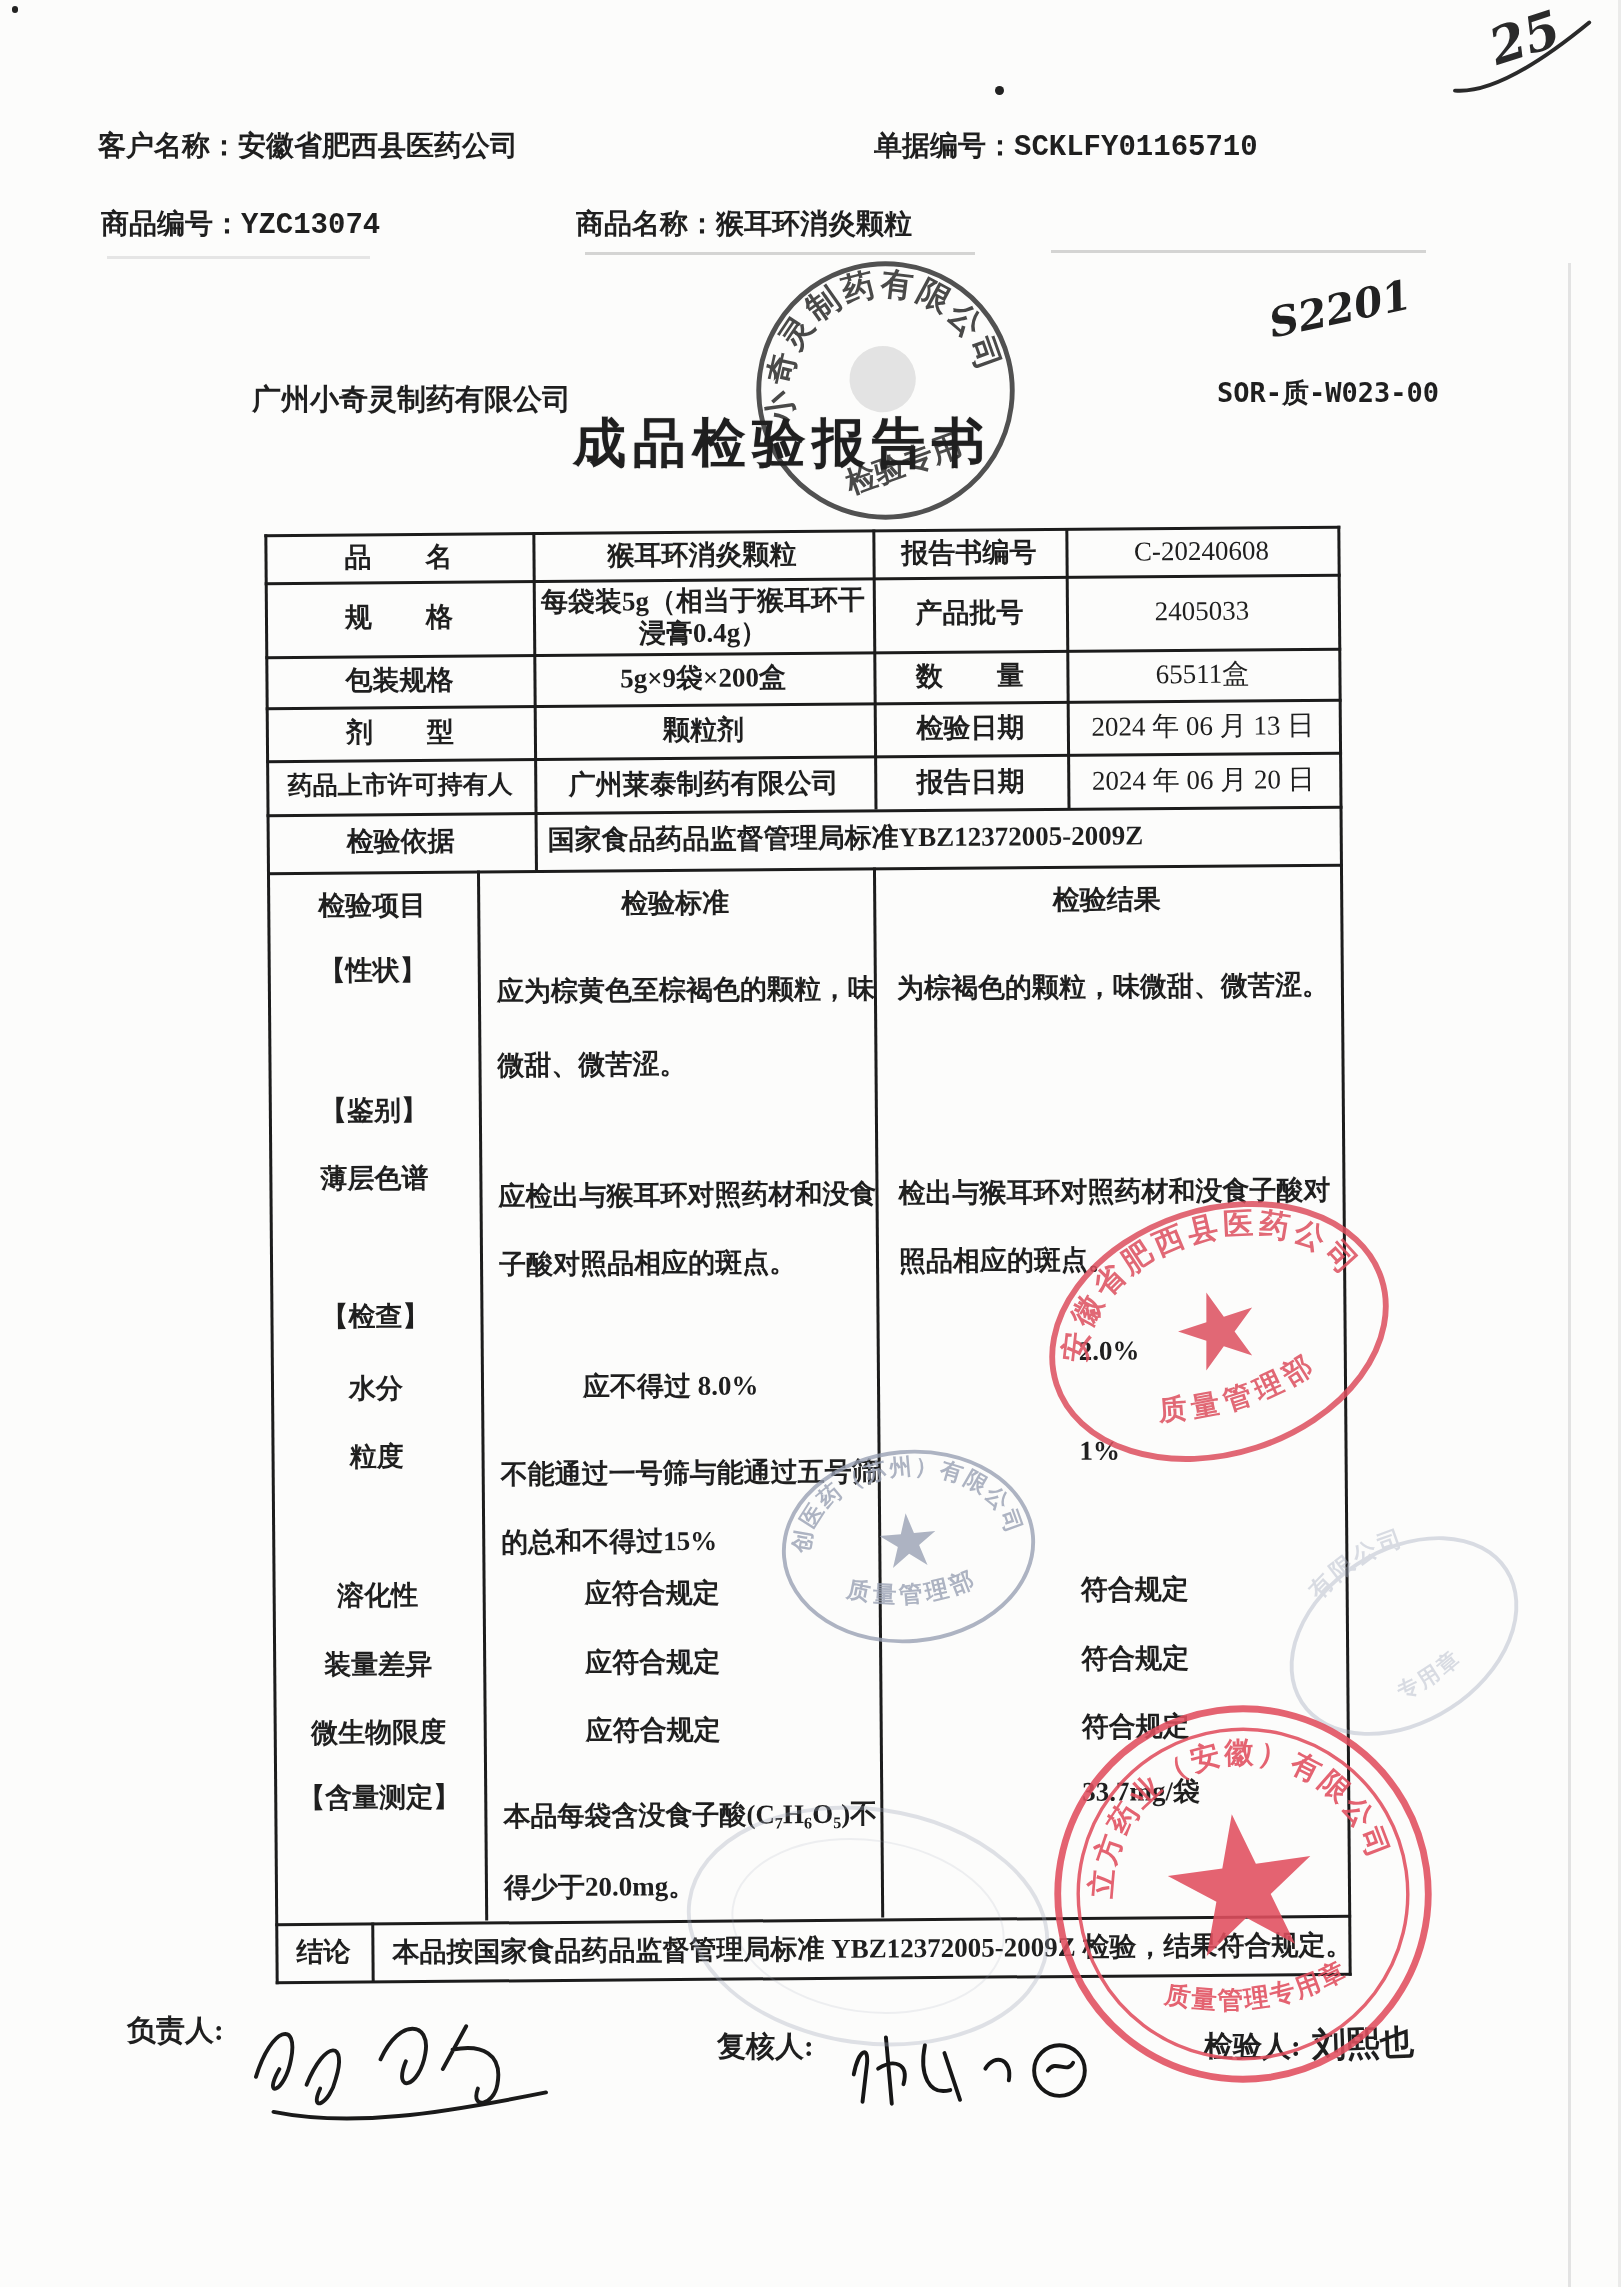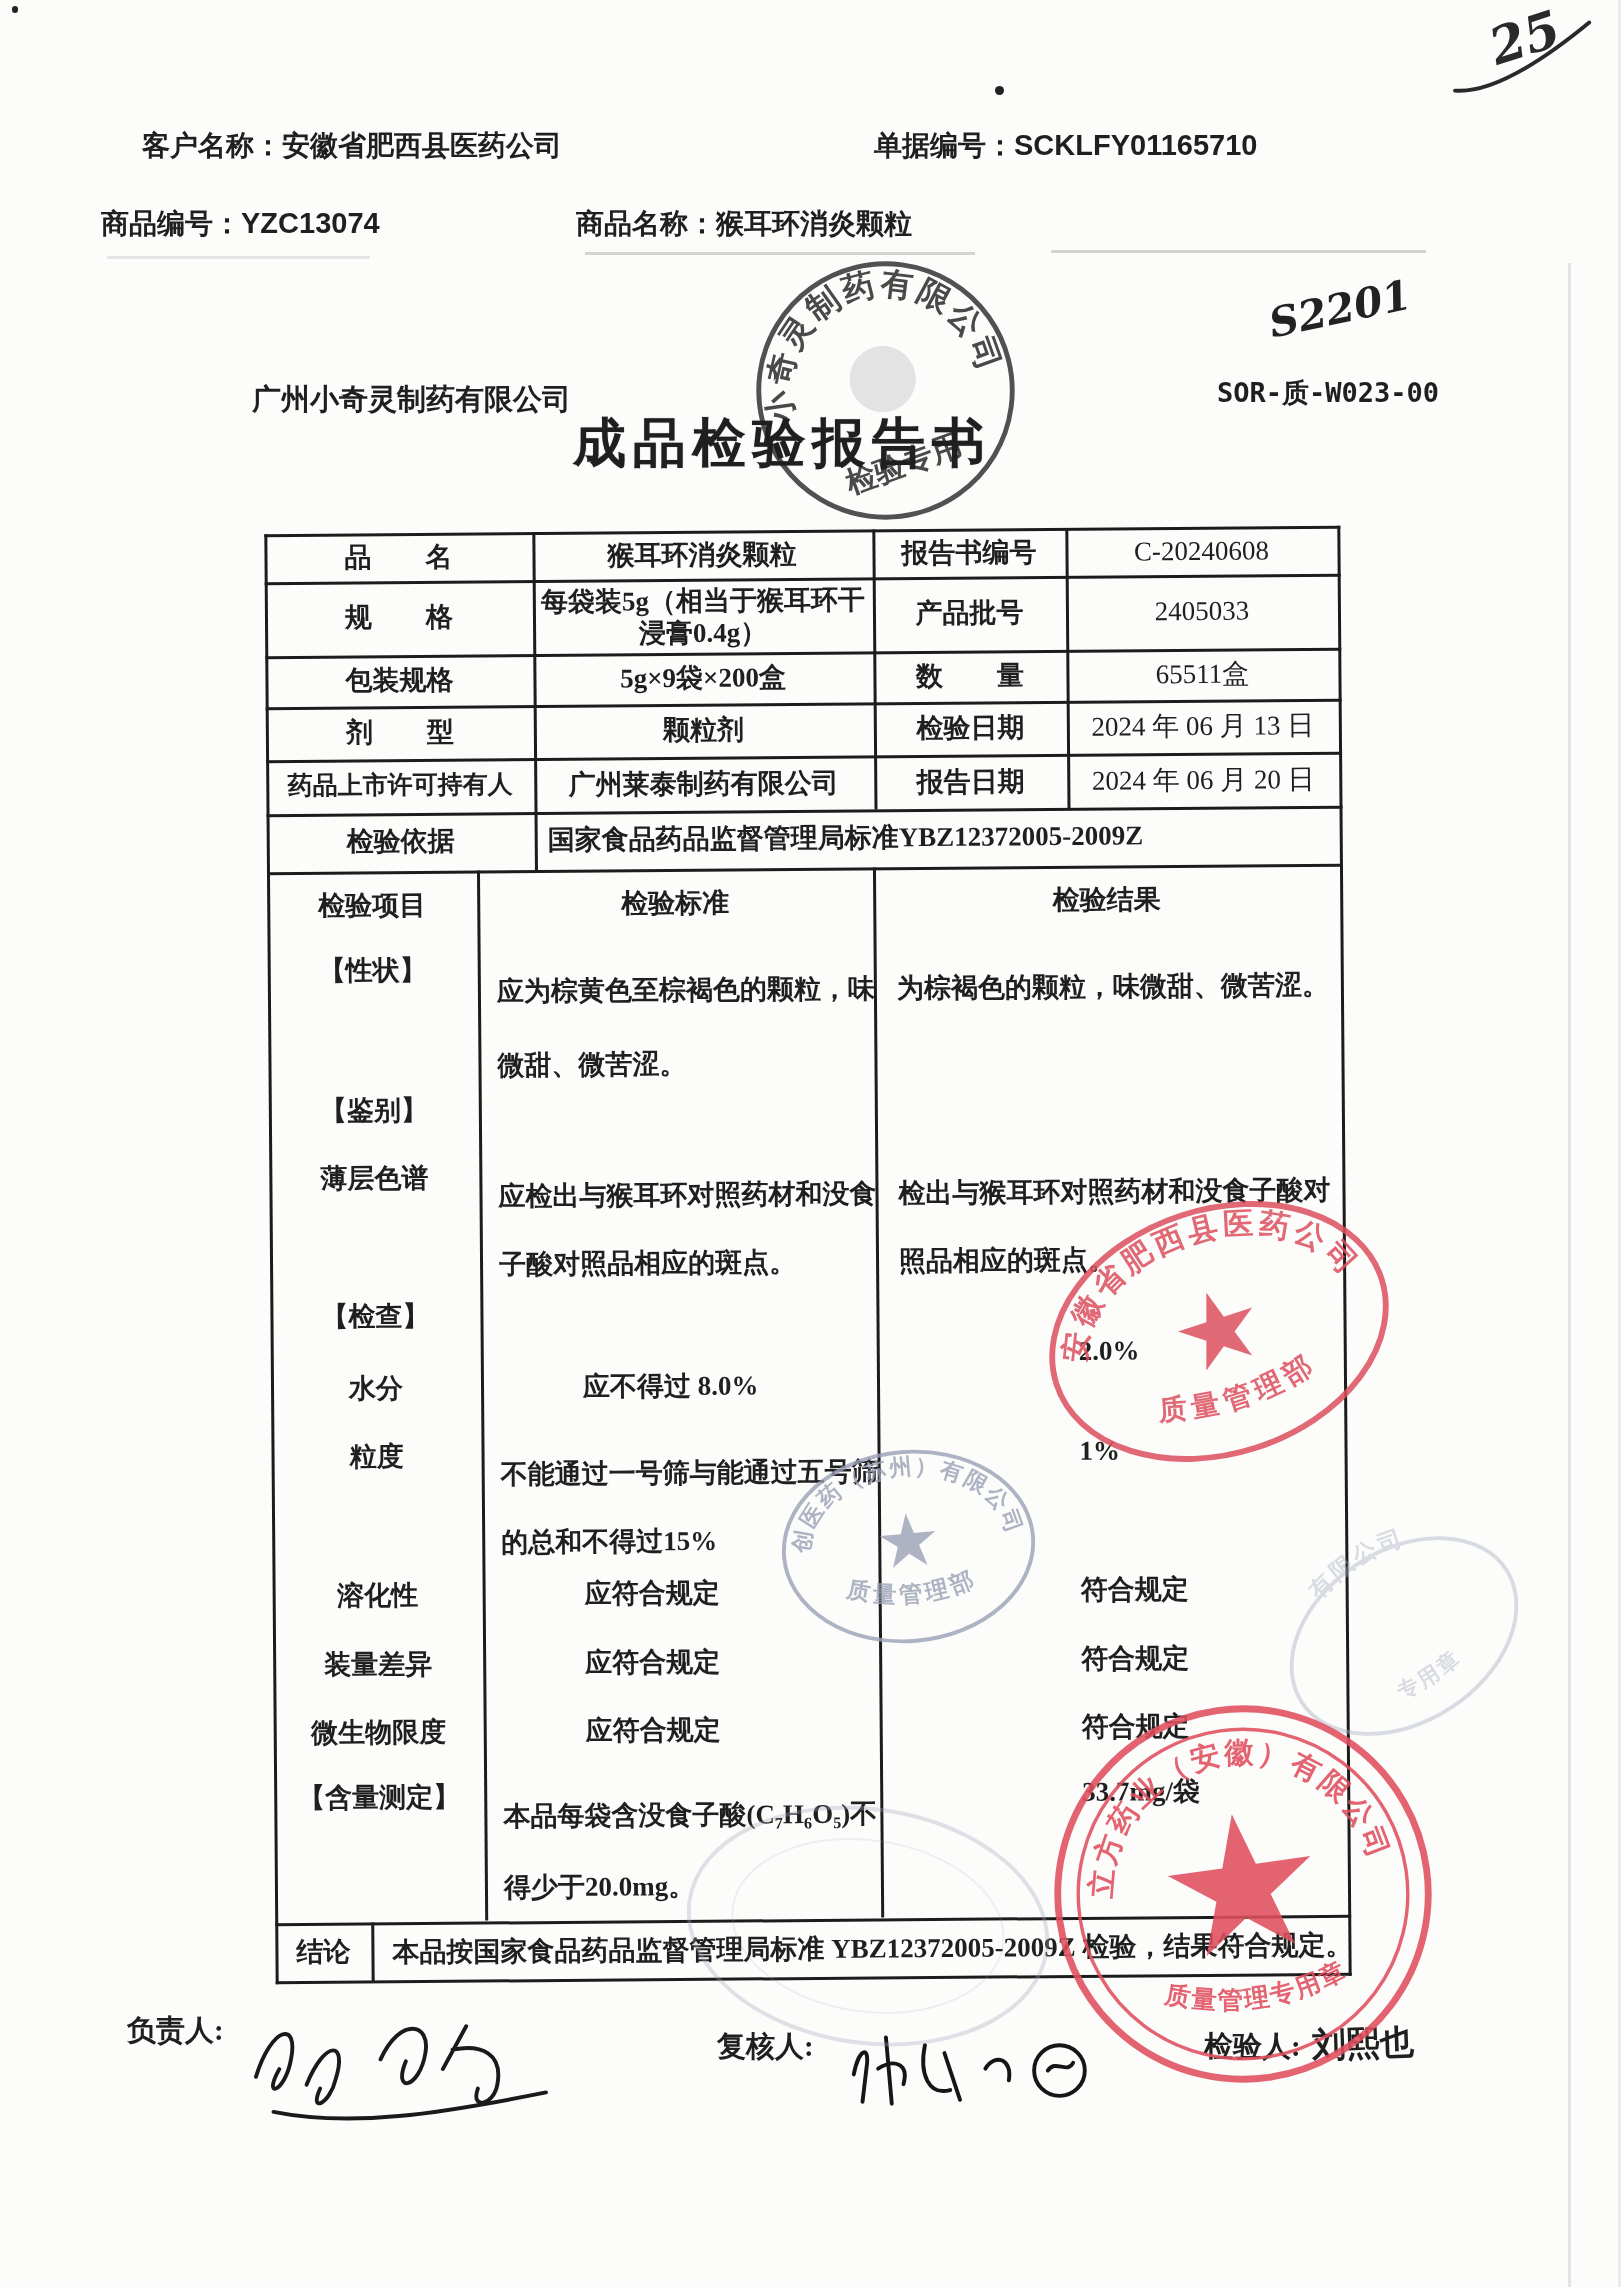--- a/index.html
+++ b/index.html
@@ -1,21 +1,21 @@
 <!DOCTYPE html>
 <html><head>
 <meta charset="utf-8">
 <style>
   html,body{margin:0;padding:0;background:#fff;}
   .page{position:relative;width:1622px;height:2288px;background:#fcfcfb;overflow:hidden;
         font-family:"Liberation Serif","DejaVu Serif",serif;color:#1f1f1f;}
   .abs{position:absolute;}
   .lbl{font-size:28px;font-weight:600;white-space:nowrap;}
   .val{font-size:28px;white-space:nowrap;}
-  .sans{font-family:Liberation Sans, sans-serif;font-weight:700;}
+  .sans{font-family:Liberation Mono, monospace;font-weight:700;}
   .mono{font-family:"DejaVu Sans Mono","Liberation Mono",monospace;font-weight:600;}
   .cell{position:absolute;font-size:27px;line-height:1.15;}
   .cc{text-align:center;}
   .hl{position:absolute;height:2.9px;background:#1c1c1c;}
   .vl{position:absolute;width:2.9px;background:#1c1c1c;}
   .title{font-size:53px;font-weight:700;letter-spacing:6.8px;white-space:nowrap;
          text-shadow:0 0 1px rgba(0,0,0,.45);}
   .hand{font-family:"DejaVu Serif",serif;font-style:italic;font-weight:600;color:#222;}
   .smudge{position:absolute;height:2.9px;background:#c9c9c9;}
   .stamp{position:absolute;pointer-events:none;}
@@ -30,21 +30,21 @@
   <div class="speck abs" style="left:11.7px;top:5.9px;width:6.8px;height:6.8px;"></div>
   <div class="speck abs" style="left:995px;top:86px;width:8.8px;height:8.8px;"></div>
   <div class="edge abs" style="left:1568px;top:263px;width:2.9px;height:2025px;opacity:.7;"></div>
   <div class="edge abs" style="left:1618px;top:0;width:2.9px;height:2288px;opacity:.5;"></div>
 
   <svg class="abs" style="left:1443px;top:4.9px;" width="166" height="107" viewBox="0 0 170 110">
     <path d="M 12,88 Q 60,92 150,18" stroke="#2a2a2a" stroke-width="4" fill="none" stroke-linecap="round"></path>
     <text x="55" y="62" transform="rotate(-18 55 62)" font-size="52" class="hand" fill="#2a2a2a">25</text>
   </svg>
 
-  <div class="abs" style="left:98px;top:127px;margin-left:44px;">
+  <div class="abs" style="left:98px;top:127px;">
     <span class="lbl">客户名称：</span><span class="lbl">安徽省肥西县医药公司</span>
   </div>
   <div class="abs" style="left:874px;top:127px;">
     <span class="lbl">单据编号：</span><span class="val sans" style="font-size:29px;">SCKLFY01165710</span>
   </div>
 
   <div class="abs" style="left:101px;top:205px;">
     <span class="lbl">商品编号：</span><span class="val sans" style="font-size:29px;">YZC13074</span>
   </div>
   <div class="abs" style="left:576px;top:205px;">

